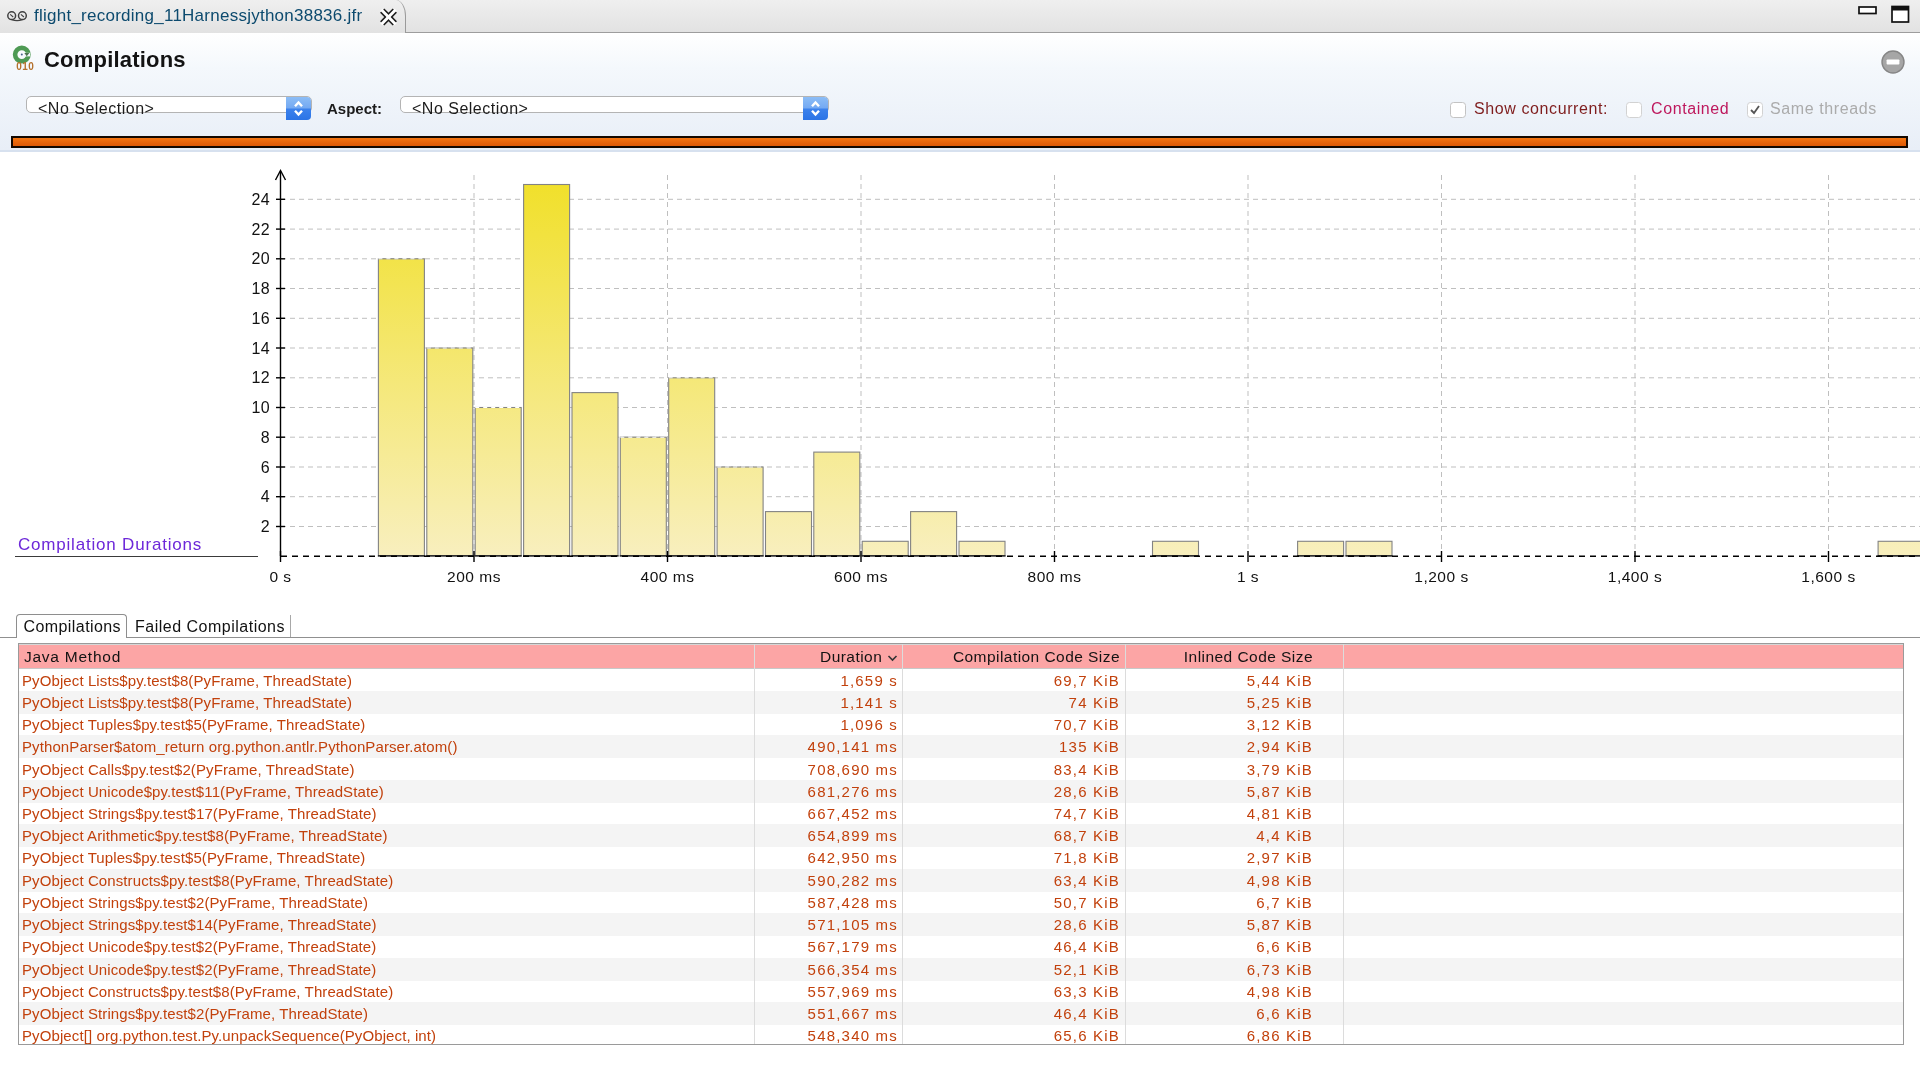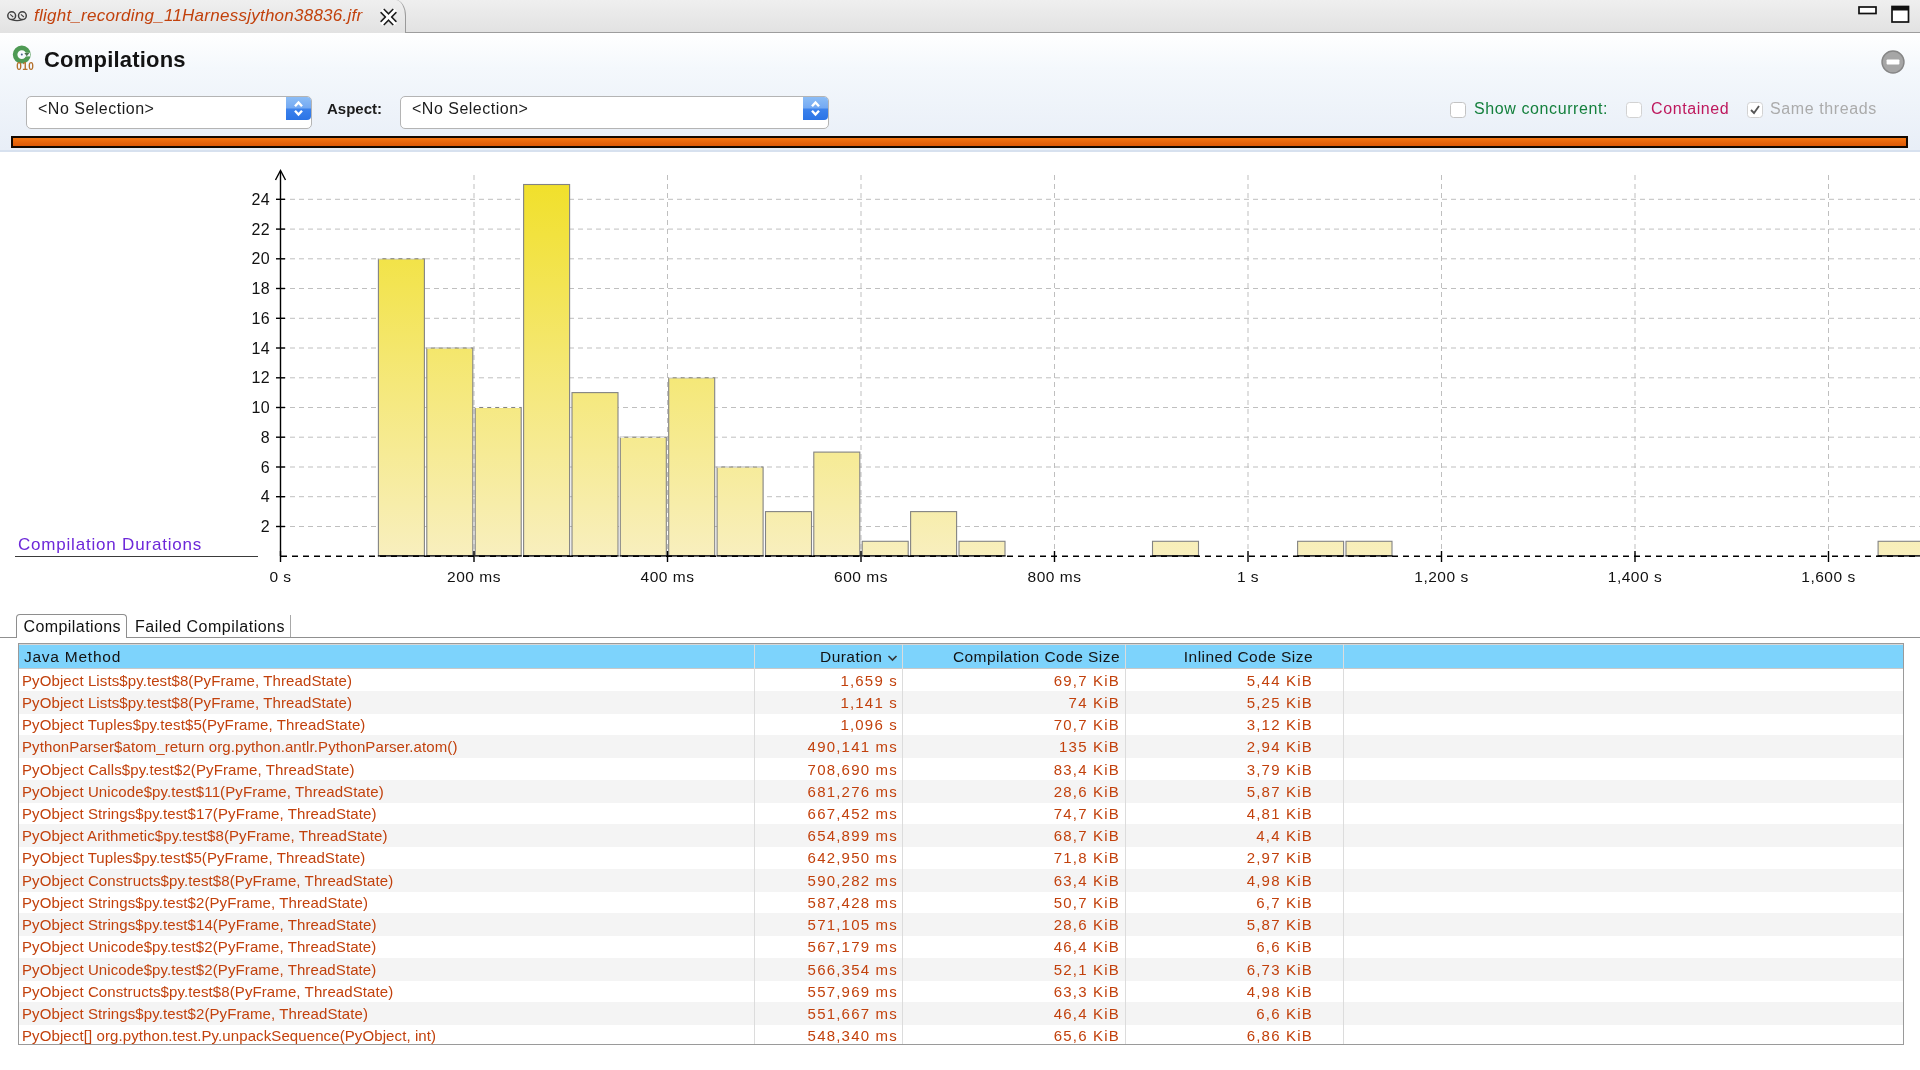--- a/index.html
+++ b/index.html
@@ -8,46 +8,46 @@
 #root { position:relative; width:1920px; height:1070px; }
 .abs { position:absolute; }
 
 
 #strip { left:0; top:0; width:1920px; height:33px;
   background:linear-gradient(#efefef,#e2e2e2);
   border-bottom:1px solid #9d9d9d; }
 #edtab { left:0; top:0; width:406px; height:33px;
   background:linear-gradient(#efefef,#e2e2e2);
   border-right:1px solid #9a9a9a; border-top-right-radius:10px 16px; }
-#edtab-title { left:34px; top:6px; font-size:17px; color:#c2410c; letter-spacing:0.25px;font-style:italic; }
+#edtab-title { left:34px; top:6px; font-size:17px; color:#0c4a6e; letter-spacing:0.25px; }
 
 
 #formhdr { left:0; top:33px; width:1920px; height:117px;
   background:linear-gradient(#ffffff,#f4f8fc 30%,#e8eef7); }
 #formline { left:0; top:150px; width:1920px; height:2px; background:#d7e1ef; }
 #title { left:44px; top:47px; font-size:22px; font-weight:bold; color:#131313; letter-spacing:0.2px; }
 
 
-.combo { top:96px; height:33px; background:#fff; border:1px solid #b4b4b4; border-radius:5px; }
+.combo { top:96px; height:17px; background:#fff; border:1px solid #b4b4b4; border-radius:5px; }
 .combo .txt { position:absolute; left:11px; top:3px; font-size:16px; letter-spacing:0.5px; color:#1c1c1c; }
 .stepper { position:absolute; right:0; top:0; width:25px; height:23px;
   background:linear-gradient(#8cbdf6,#74a9f2 48%,#3c82ec 52%,#2b74e6);
   border-radius:0 4px 4px 0; }
 #combo1 { left:26px; width:286px; }
 #combo2 { left:400px; width:429px; }
 #aspect { left:327px; top:100px; font-size:15px; font-weight:bold; color:#1c1c1c; }
 
 
 .cb { top:102px; width:16px; height:16px; background:#fff; border:1px solid #c3c3c3; border-radius:3.5px; }
 .cb.dis { border-color:#d2d2d2; }
 .cblabel { top:100px; font-size:16px; letter-spacing:0.6px; }
 #cb1 { left:1450px; }
 #cb2 { left:1626px; }
 #cb3 { left:1747px; }
-#lbl1 { left:1474px; color:#15803d; }
+#lbl1 { left:1474px; color:#7f1d1d; }
 #lbl2 { left:1651px; color:#be185d; }
 #lbl3 { left:1770px; color:#ababab; }
 
 
 #orange { left:11px; top:136px; width:1897px; height:12px;
   background:linear-gradient(#f47511,#e8650b 55%,#dd5906);
   border:2px solid #140800; }
 
 
 #chartlbl { left:18px; top:535px; font-size:17px; color:#6d28d9; letter-spacing:0.8px; }
@@ -57,21 +57,21 @@
 #tabline { left:0px; top:637px; width:1920px; height:1px; background:#909090; }
 #tab-active { left:16px; top:614px; width:111px; height:24px; background:#fff;
   border:1px solid #8e8e8e; border-bottom:none; border-radius:4px 4px 0 0; }
 #tab-active .t { position:absolute; left:6.5px; top:3px; font-size:16px; letter-spacing:0.42px; color:#111; }
 #tab2 { left:135px; top:617.5px; font-size:16px; letter-spacing:0.5px; color:#111; }
 #tab2sep { left:290px; top:615px; width:1px; height:22px; background:#a8a8a8; }
 
 
 #tbl { left:18px; top:643px; width:1886px; height:402px; background:#fff; border:1px solid #9a9a9a; overflow:hidden; }
 .colsep { position:absolute; top:0; width:1px; height:401px; background:#dcdcdc; z-index:3; }
-#thead { position:absolute; left:0; top:0; width:1884px; height:24.5px; background:#7dd3fc;
+#thead { position:absolute; left:0; top:0; width:1884px; height:24.5px; background:#fca5a5;
   border-top:1px solid #d6d6d6; border-bottom:1px solid #c8c8c8; }
 .row { position:absolute; left:0; width:1884px; height:23px; font-size:15px; color:#c2410c; }
 .row.alt { background:#f4f4f4; }
 .cell-l { position:absolute; left:3px; top:3px; white-space:nowrap; letter-spacing:0.1px; }
 #thead .cell-l { left:5px; letter-spacing:0.75px; }
 .c2 { position:absolute; right:1005px; top:3px; letter-spacing:1.2px; }
 .c3 { position:absolute; right:783px; top:3px; letter-spacing:1.2px; }
 .c4 { position:absolute; right:590px; top:3px; letter-spacing:1.2px; }
 .hdr { font-size:15.5px; color:#131313; }
 #thead .c2,#thead .c3,#thead .c4 { letter-spacing:0.45px; }

